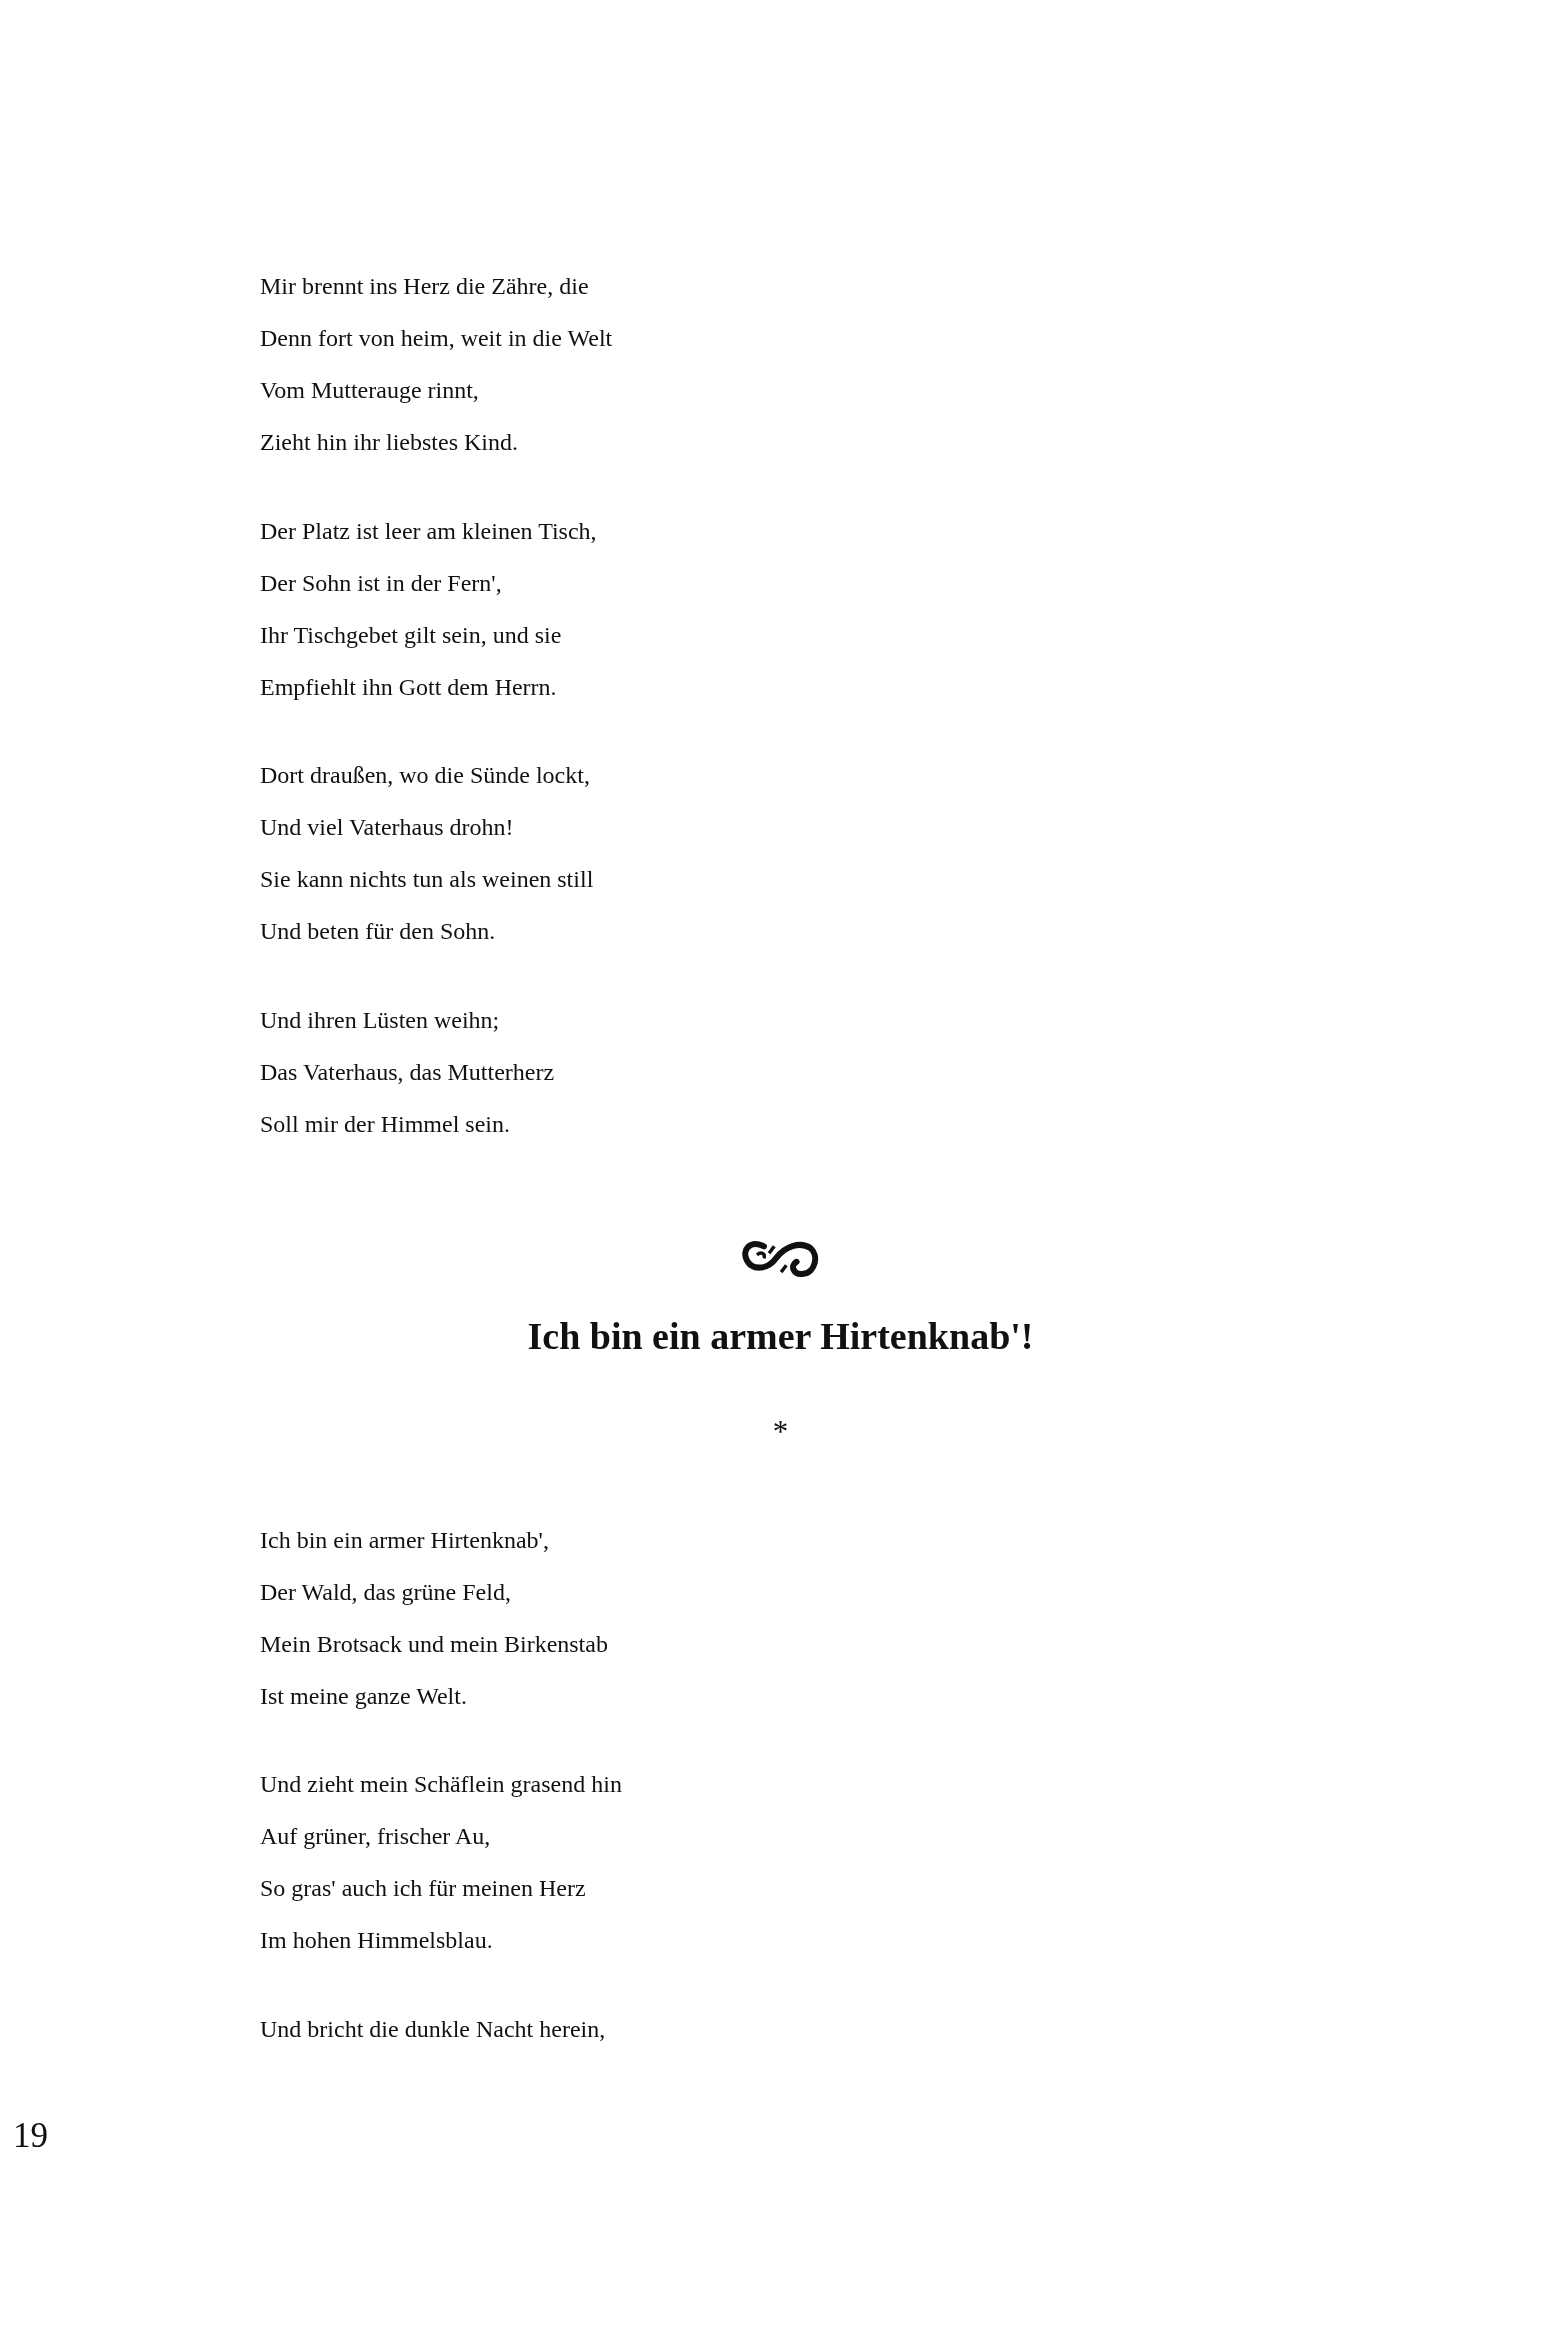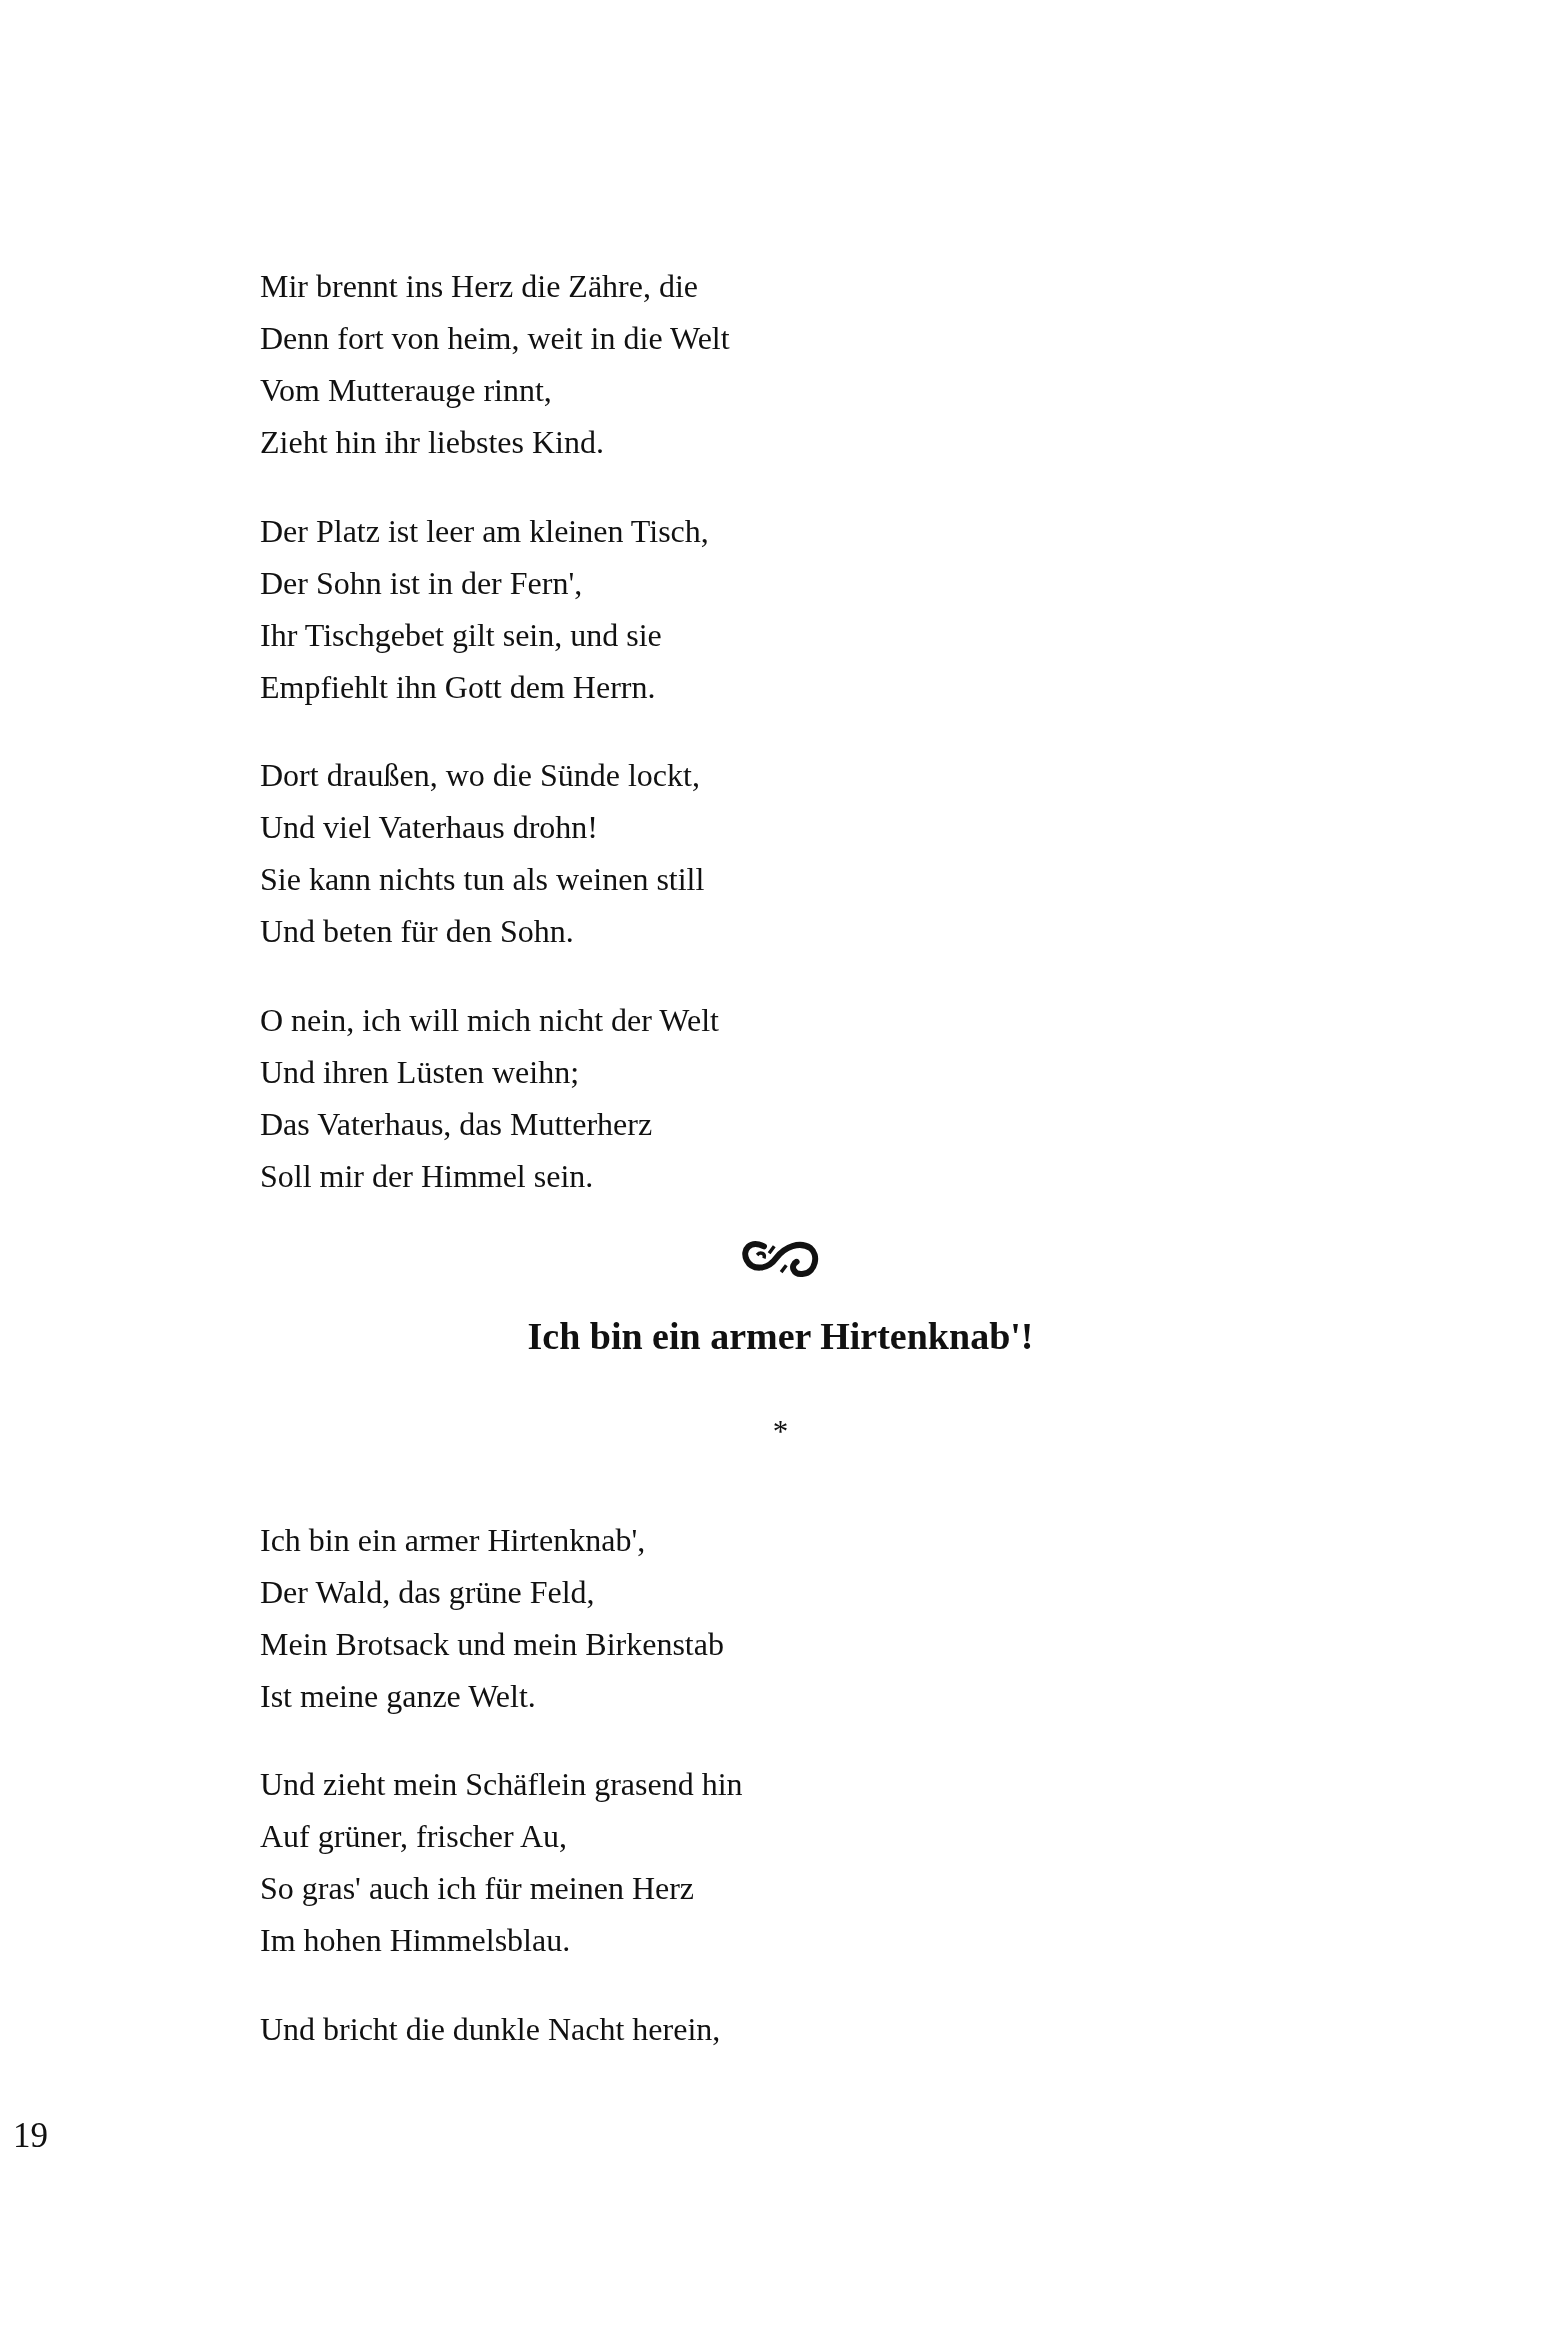--- a/index.html
+++ b/index.html
@@ -1,17 +1,17 @@
 <!DOCTYPE html>
 <html style="font-size:14px"><head>
 <meta charset="utf-8">
 <style>
   html,body{margin:0;padding:0;background:#fff;}
   body{width:1561px;height:2342px;position:relative;font-family:"Liberation Serif","DejaVu Serif",serif;color:#111;}
-  .stanza{position:absolute;left:260px;font-size:32px;line-height:52px;}
+  .stanza{position:absolute;left:260px;font-size:24px;line-height:52px;}
   .stanza div{white-space:nowrap;}
   .orn{position:absolute;left:738px;top:1236px;width:82px;height:43px;}
   .title{position:absolute;left:0;width:1561px;top:1314px;text-align:center;font-weight:bold;font-size:38px;}
   .star{position:absolute;left:0;width:1561px;top:1414px;text-align:center;font-size:31px;}
   .pnum{position:absolute;left:0;width:1561px;top:2116px;text-align:left;font-size:35px;margin-left:13px;}
 </style>
 </head>
 <body>
 
 <div class="stanza" style="top:260px">
@@ -26,21 +26,20 @@
   <div>Ihr Tischgebet gilt sein, und sie</div>
   <div>Empfiehlt ihn Gott dem Herrn.</div>
 </div>
 <div class="stanza" style="top:749px">
   <div>Dort draußen, wo die Sünde lockt,</div>
   <div>Und viel Vaterhaus drohn!</div>
   <div>Sie kann nichts tun als weinen still</div>
   <div>Und beten für den Sohn.</div>
 </div>
 <div class="stanza" style="top:994px">
-  <div>O nein, ich will mich nicht der Welt</div>
   <div>Und ihren Lüsten weihn;</div>
   <div>Das Vaterhaus, das Mutterherz</div>
   <div>Soll mir der Himmel sein.</div>
 </div>
 
 <svg class="orn" viewBox="0 0 95 50">
   <path d="M30 12 C14 4 4 16 10 28 C16 40 34 40 44 26 C54 12 72 6 84 14 C94 22 90 42 76 44 C64 46 60 34 68 30" fill="none" stroke="#111" stroke-width="7" stroke-linecap="round"></path>
   <path d="M22 22 C26 18 32 20 30 26" fill="none" stroke="#111" stroke-width="4"></path>
   <path d="M42 12 L36 20 M56 34 L50 42" stroke="#111" stroke-width="4"></path>
 </svg>

